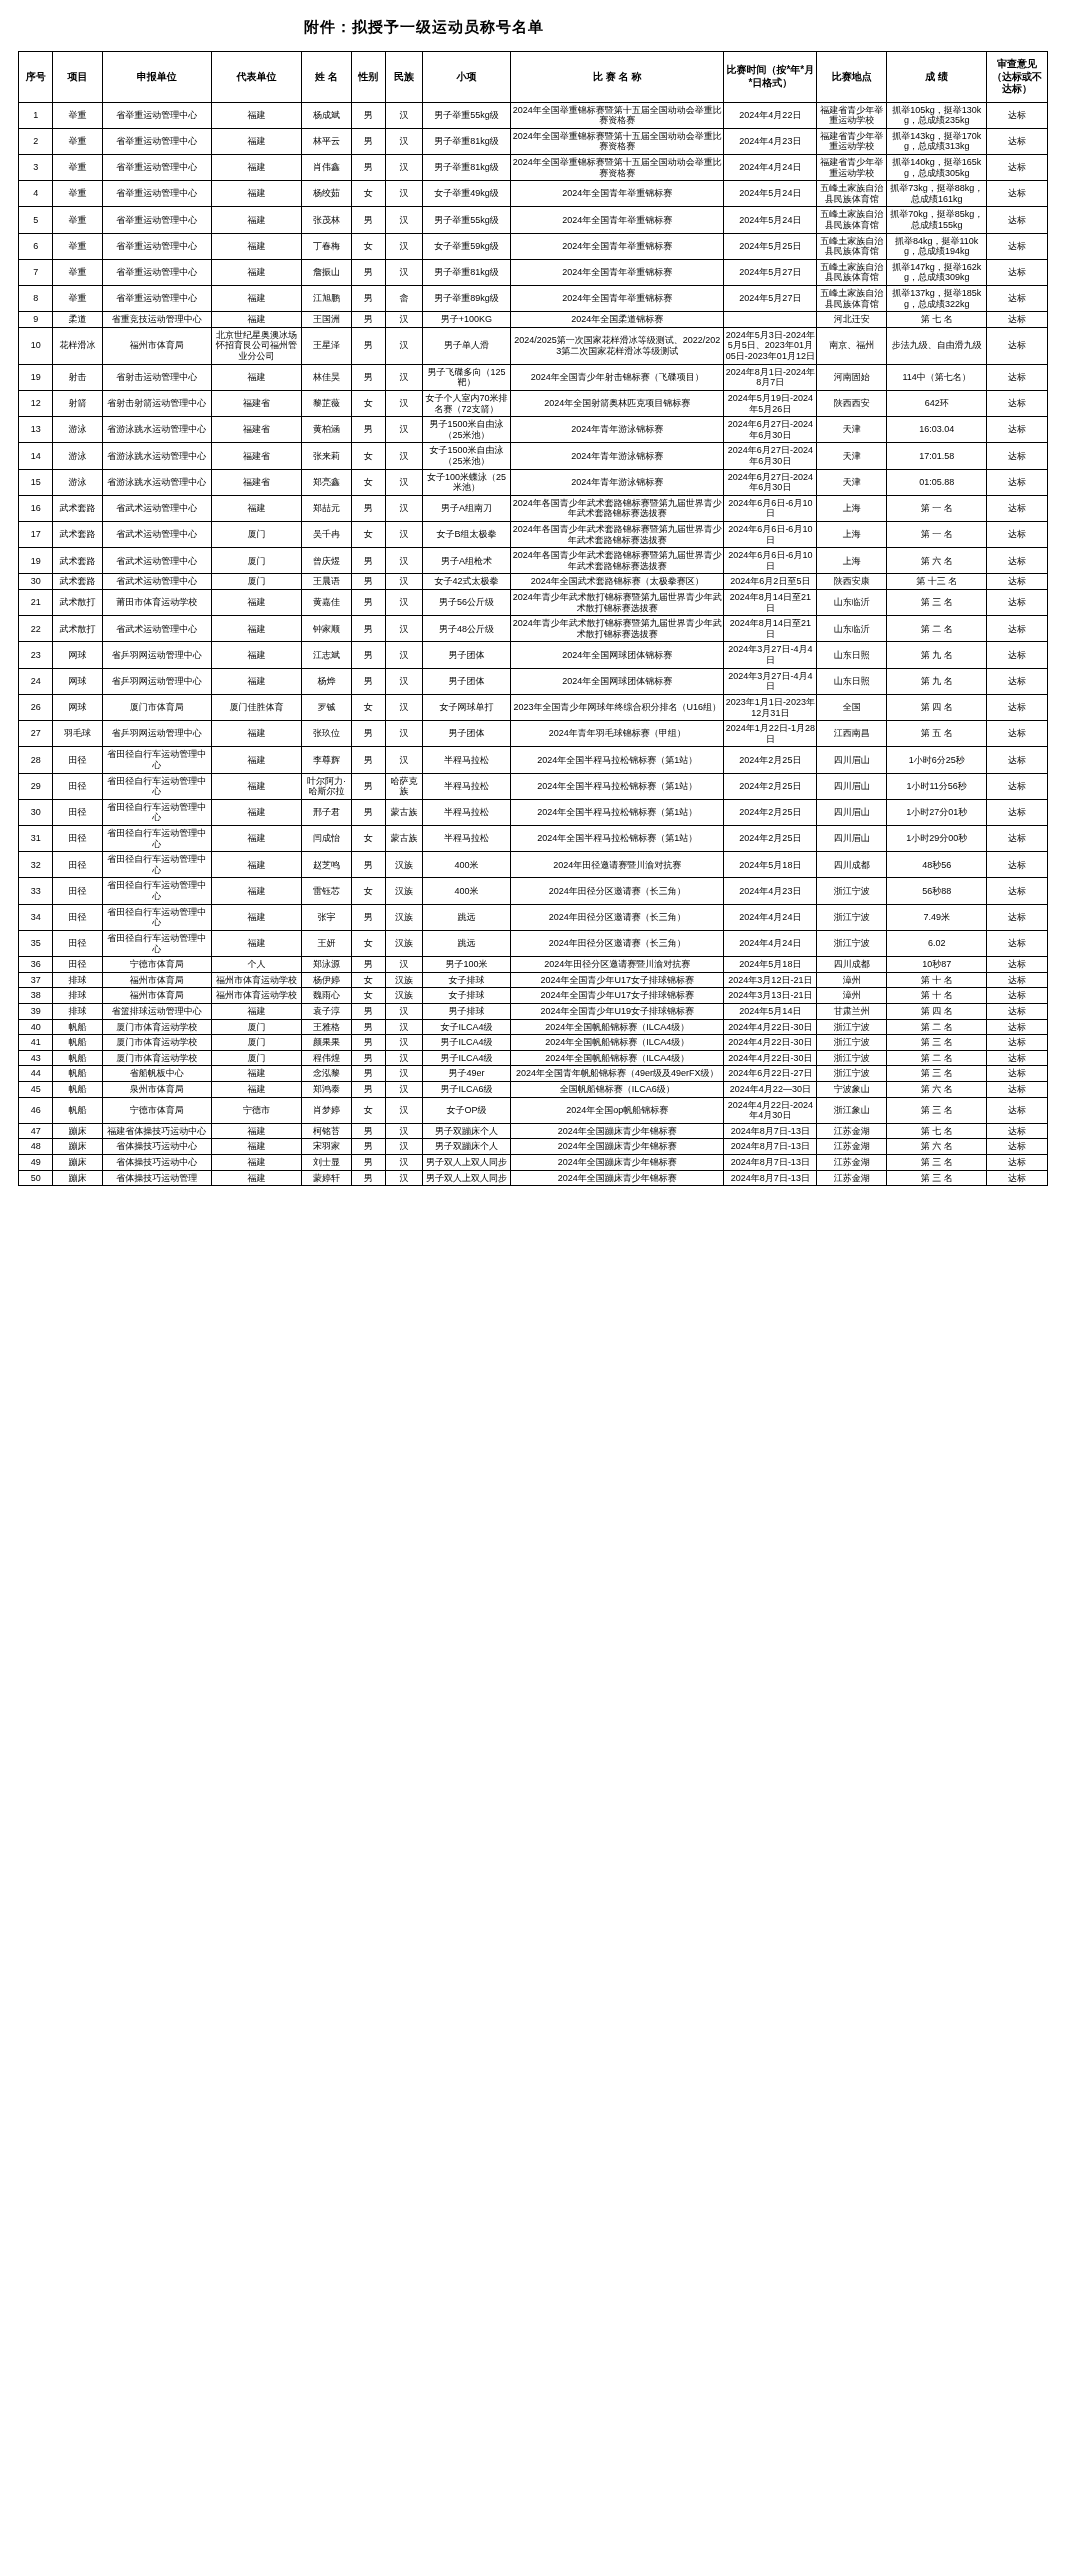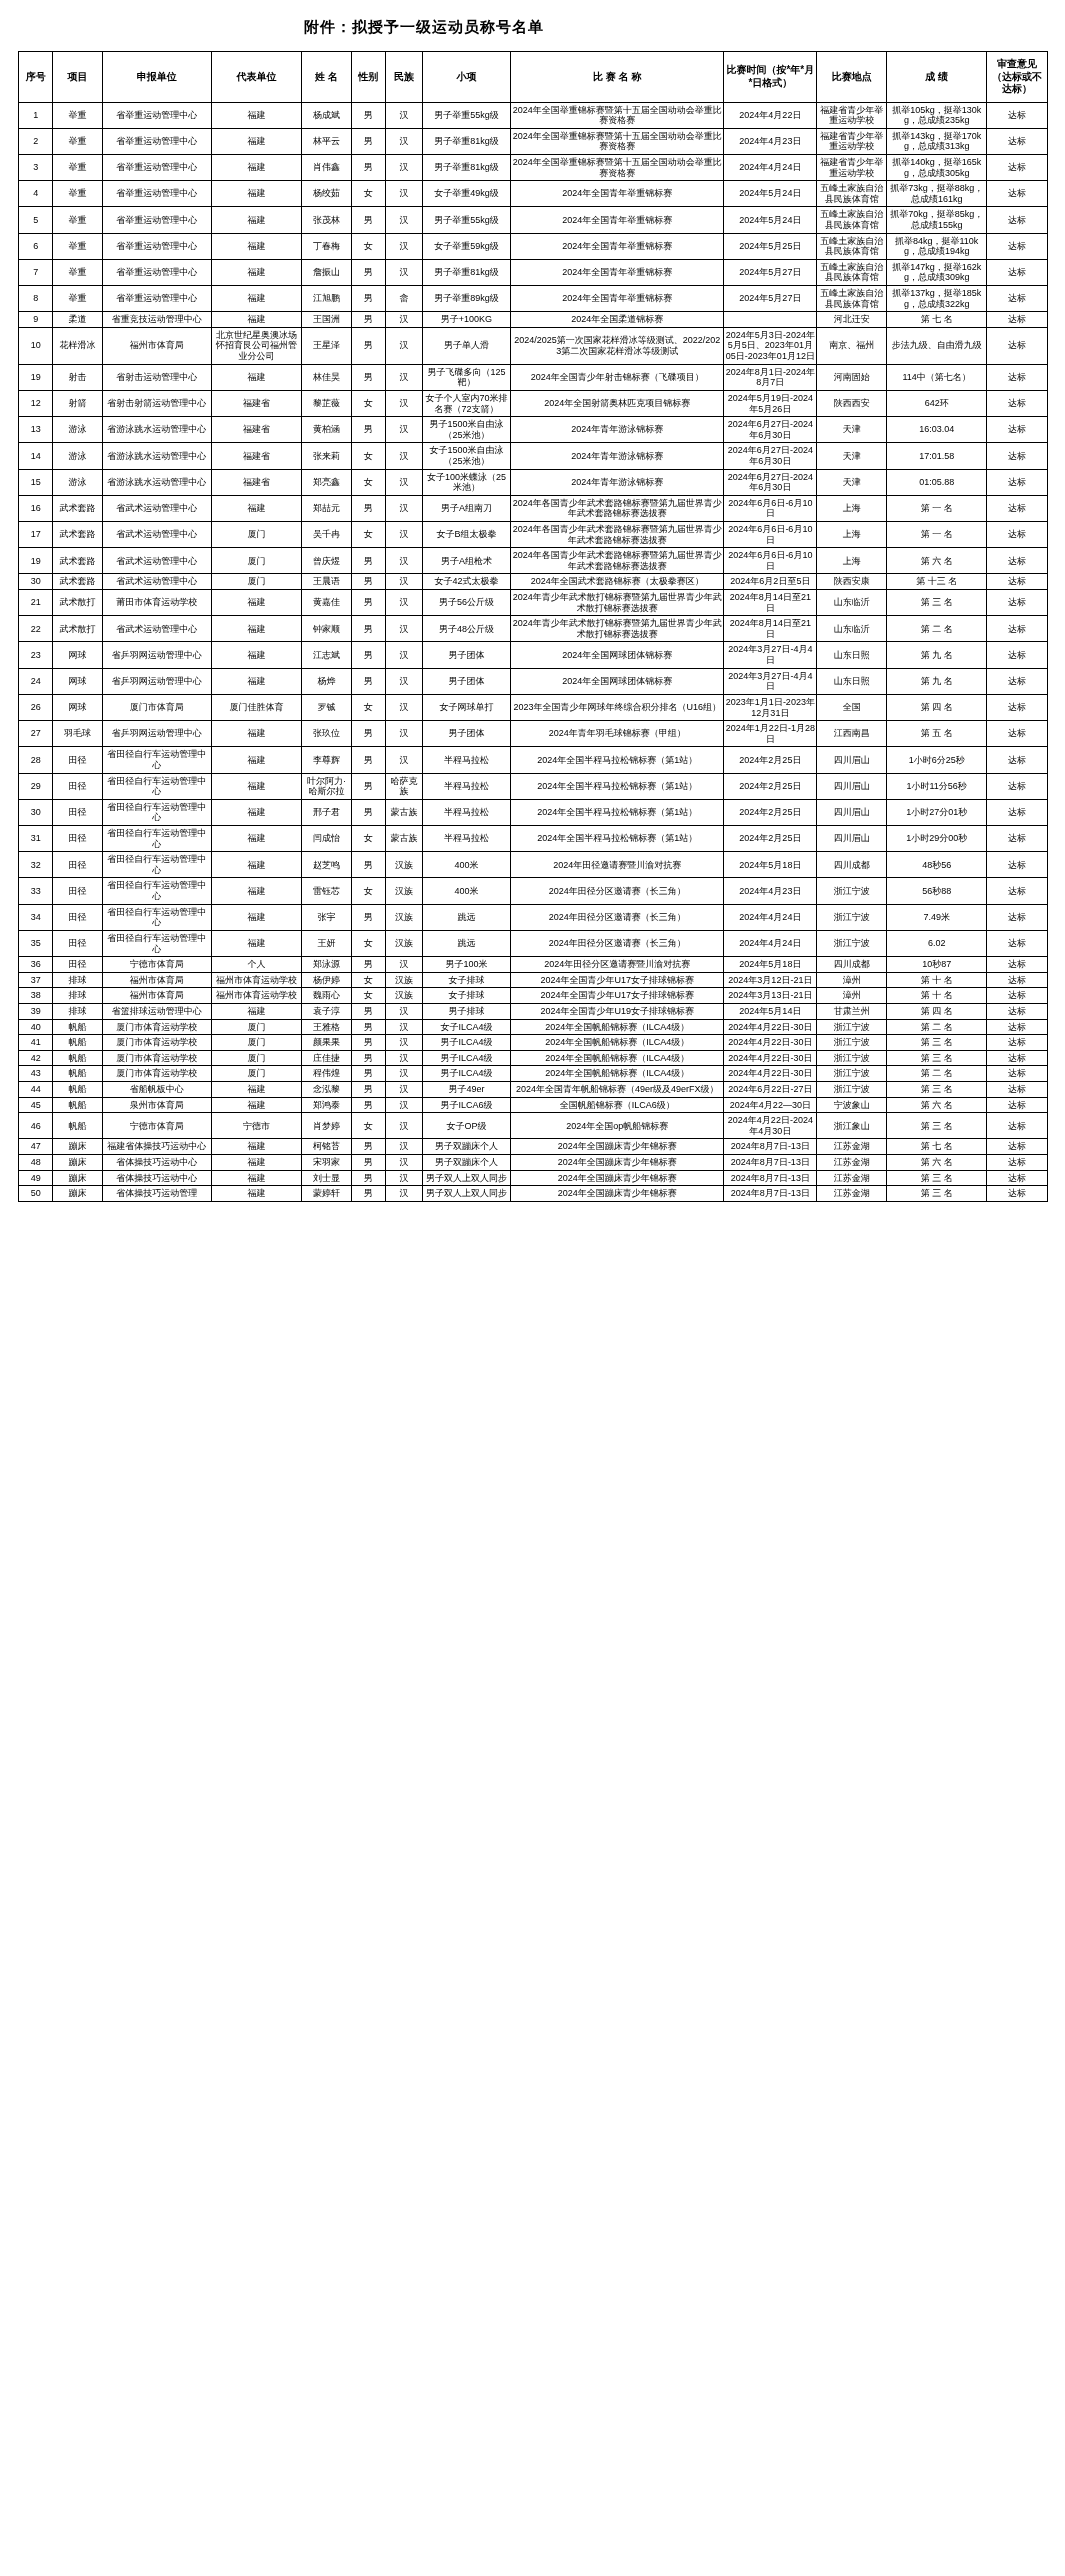--- a/index.html
+++ b/index.html
@@ -676,35 +676,20 @@
           <td>男</td>
           <td>汉</td>
           <td class="small">男子ILCA4级</td>
           <td class="small">2024年全国帆船锦标赛（ILCA4级）</td>
           <td class="small">2024年4月22日-30日</td>
           <td>浙江宁波</td>
           <td>第 三 名</td>
           <td>达标</td>
         </tr>
         <tr>
-          <td>42</td>
-          <td>帆船</td>
-          <td class="small">厦门市体育运动学校</td>
-          <td class="small">厦门</td>
-          <td>庄佳捷</td>
-          <td>男</td>
-          <td>汉</td>
-          <td class="small">男子ILCA4级</td>
-          <td class="small">2024年全国帆船锦标赛（ILCA4级）</td>
-          <td class="small">2024年4月22日-30日</td>
-          <td>浙江宁波</td>
-          <td>第 三 名</td>
-          <td>达标</td>
-        </tr>
-        <tr>
           <td>43</td>
           <td>帆船</td>
           <td class="small">厦门市体育运动学校</td>
           <td class="small">厦门</td>
           <td>程伟煌</td>
           <td>男</td>
           <td>汉</td>
           <td class="small">男子ILCA4级</td>
           <td class="small">2024年全国帆船锦标赛（ILCA4级）</td>
           <td class="small">2024年4月22日-30日</td>

